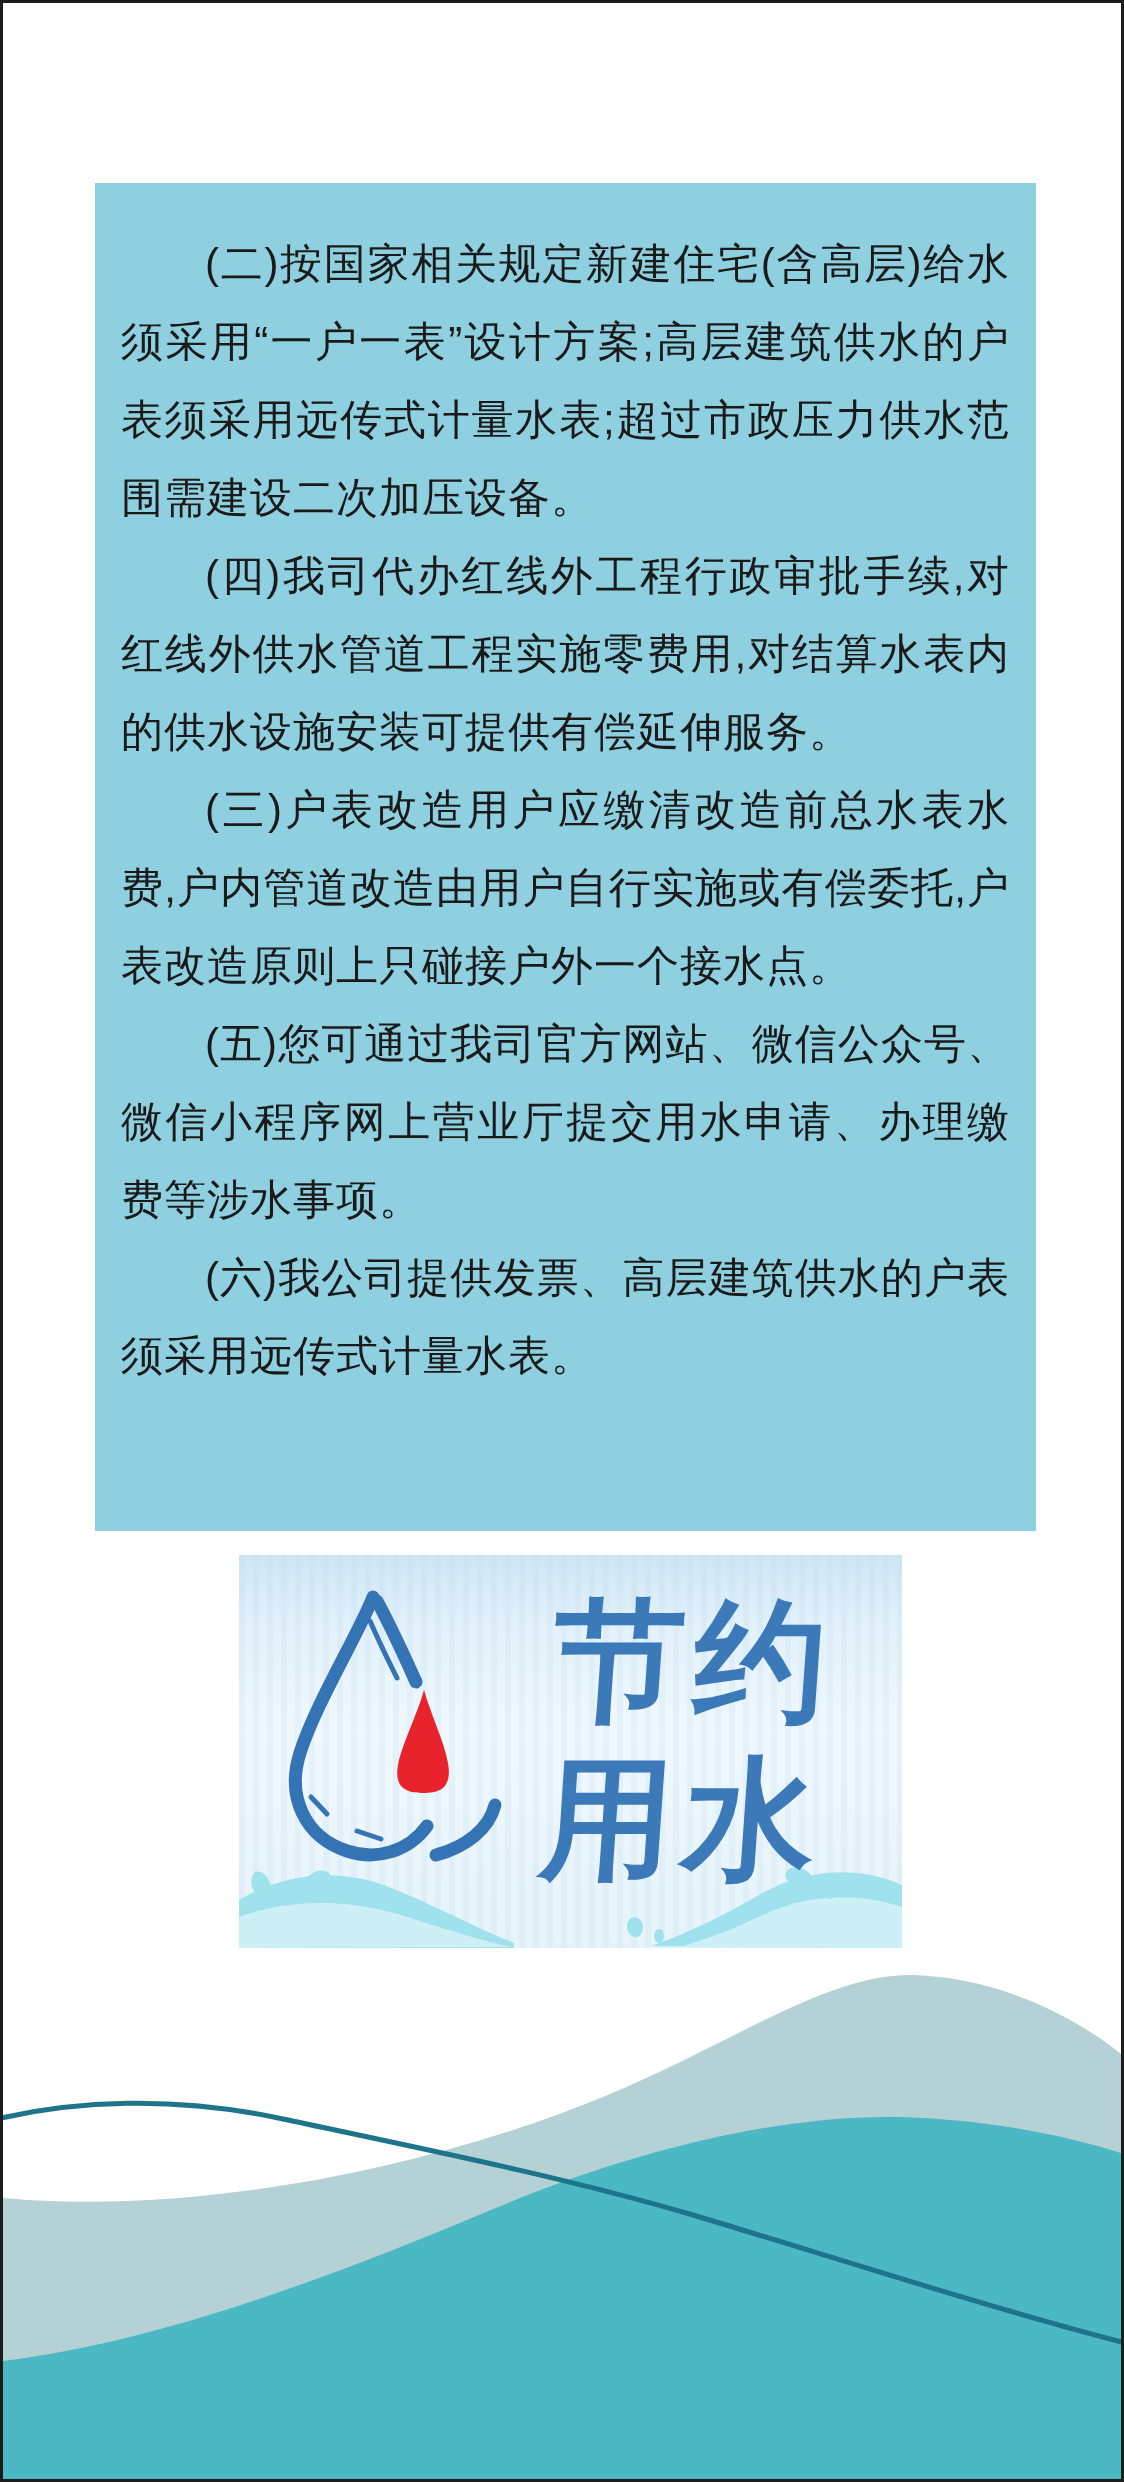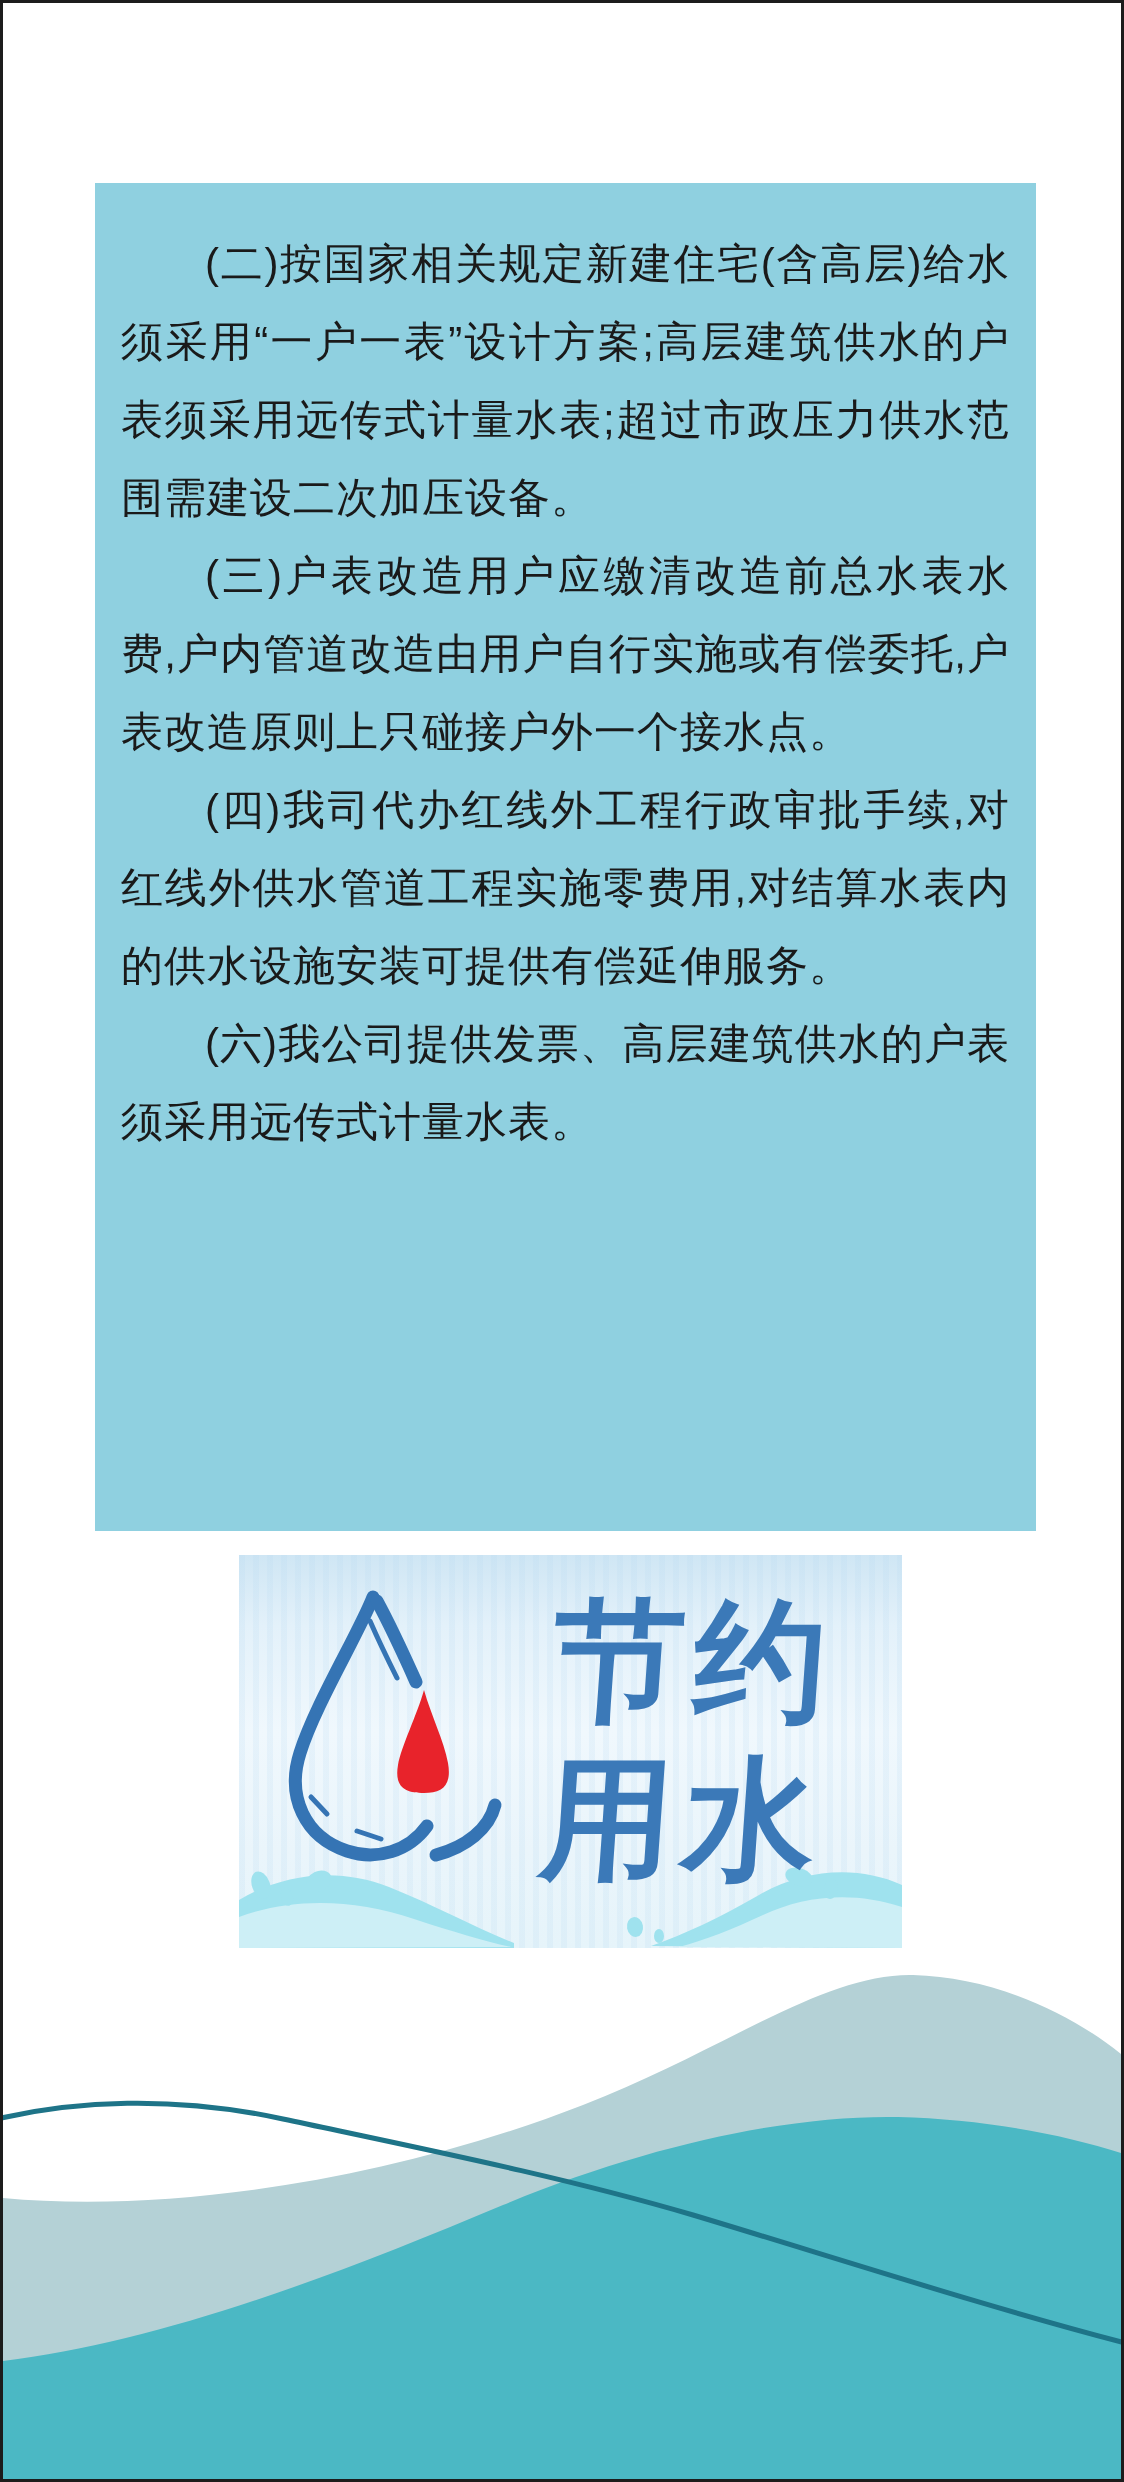--- a/index.html
+++ b/index.html
@@ -56,22 +56,23 @@
   .logo-wave{fill:var(--logo_wave_cyan);}
   .logo-wave-light{fill:var(--logo_wave_cyan_light);}
 </style>
 </head>
 <body>
 
 <div class="page">
 
   <div class="notice-box">
     <p>(二)按国家相关规定新建住宅(含高层)给水须采用“一户一表”设计方案;高层建筑供水的户表须采用远传式计量水表;超过市政压力供水范围需建设二次加压设备。</p>
+    <p>(四)我司代办红线外工程行政审批手续,对红线外供水管道工程实施零费用,对结算水表内的供水设施安装可提供有偿延伸服务。</p>
     <p>(三)户表改造用户应缴清改造前总水表水费,户内管道改造由用户自行实施或有偿委托,户表改造原则上只碰接户外一个接水点。</p>
-    <p>(四)我司代办红线外工程行政审批手续,对红线外供水管道工程实施零费用,对结算水表内的供水设施安装可提供有偿延伸服务。</p>
+    <p>(五)您可通过我司官方网站、微信公众号、微信小程序网上营业厅提交用水申请、办理缴费等涉水事项。</p>
     <p>(六)我公司提供发票、高层建筑供水的户表须采用远传式计量水表。</p>
   </div>
 
   <div class="logo-box">
     <div class="texture"></div>
 
     <svg class="logo-svg" width="663" height="393" viewBox="0 0 663 393">
 
       <path class="drop-stroke" stroke-width="13" d="M 134 42 C 120 78, 76 150, 61 198 C 47 242, 66 282, 108 296 C 138 306, 170 296, 188 271"></path>
       <path class="drop-stroke" stroke-width="13" d="M 138 46 C 150 68, 164 98, 177 127"></path>

